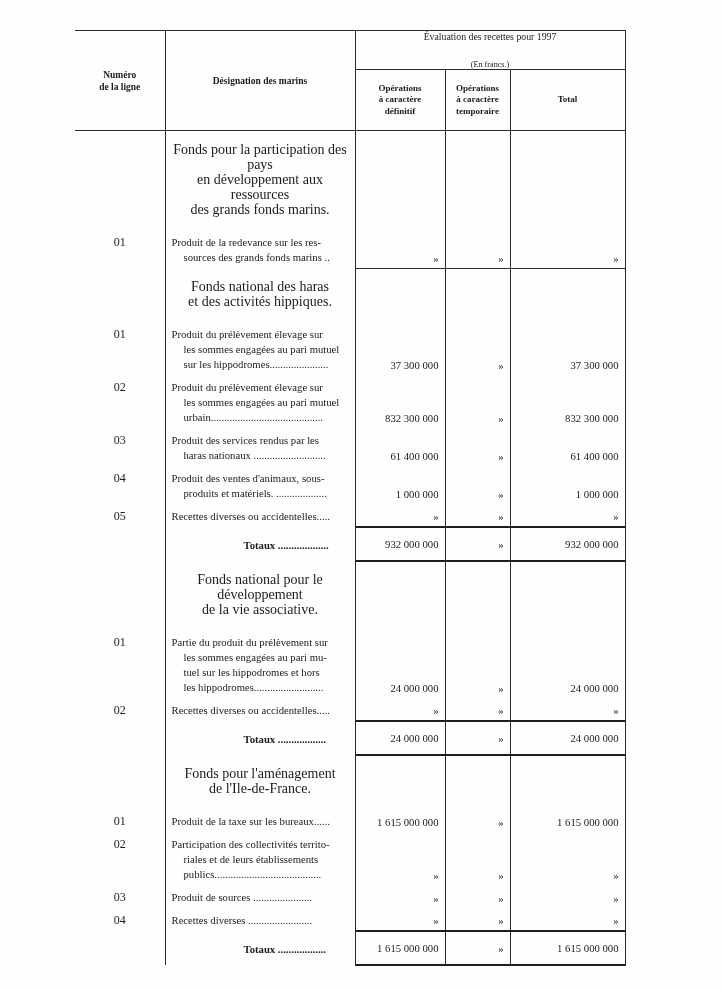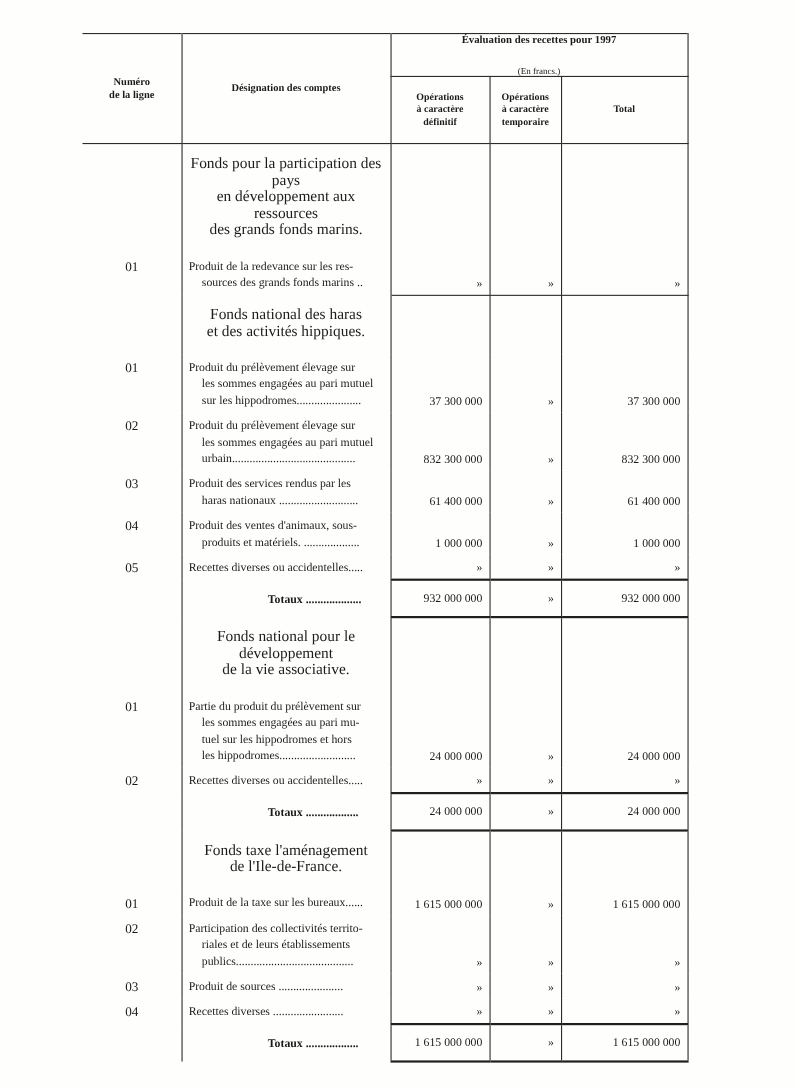--- a/index.html
+++ b/index.html
@@ -36,21 +36,21 @@
     padding: 0;
   }
 
   thead th { font-weight: bold; text-align: center; vertical-align: middle; }
   th.th-num, th.th-des {
     border-bottom: 1px solid #2b2b2b;
     font-size: 9.5px; line-height: 12px;
     white-space: pre-line;
   }
   th.th-eval { border-bottom: 1px solid #2b2b2b; height: 35px; }
-  .eval-title { font-size: 9.8px; font-weight: bold; }
+  .eval-title { font-size: 9.8px; font-weight: normal; }
   .eval-unit  { font-size: 8.2px; font-weight: normal; margin-top: 18px; }
   th.th-sub {
     border-bottom: 1px solid #2b2b2b;
     height: 60px;
     font-size: 9px; line-height: 11.5px;
     white-space: pre-line;
   }
 
   td.num { text-align: center; font-size: 12px; padding-top: 5px; }
   td.des { font-size: 10.7px; line-height: 15px; padding: 5px 3px 3px 6px; }
@@ -98,21 +98,21 @@
       <col class="c1">
         <col class="c2">
         <col class="c3">
         <col class="c4">
         <col class="c5">
     </colgroup>
     <thead>
       <tr>
         <th class="th-num" rowspan="2">Numéro
 de la ligne</th>
-        <th class="th-des" rowspan="2">Désignation des comptes</th>
+        <th class="th-des" rowspan="2">Désignation des marins</th>
         <th class="th-eval" colspan="3">
           <div class="eval-title">Évaluation des recettes pour 1997</div>
           <div class="eval-unit">(En francs.)</div>
         </th>
       </tr>
       <tr>
         <th class="th-sub">Opérations
 à caractère
 définitif</th>
         <th class="th-sub">Opérations
@@ -253,21 +253,21 @@
             <div class="totaux-label">Totaux ..................</div>
           </td>
         <td class="val">24 000 000</td>
         <td class="val">»</td>
         <td class="val">24 000 000</td>
       </tr>
 
       <tr>
         <td class="num"></td>
         <td class="des sec">
-          <div class="section-title">Fonds taxe l'aménagement
+          <div class="section-title">Fonds pour l'aménagement
 de l'Ile-de-France.</div>
         </td>
         <td class="val"></td>
         <td class="val"></td>
         <td class="val"></td>
       </tr>
       <tr>
         <td class="num">01</td>
         <td class="des">
             <div class="hang">Produit de la taxe sur les bureaux......</div>

